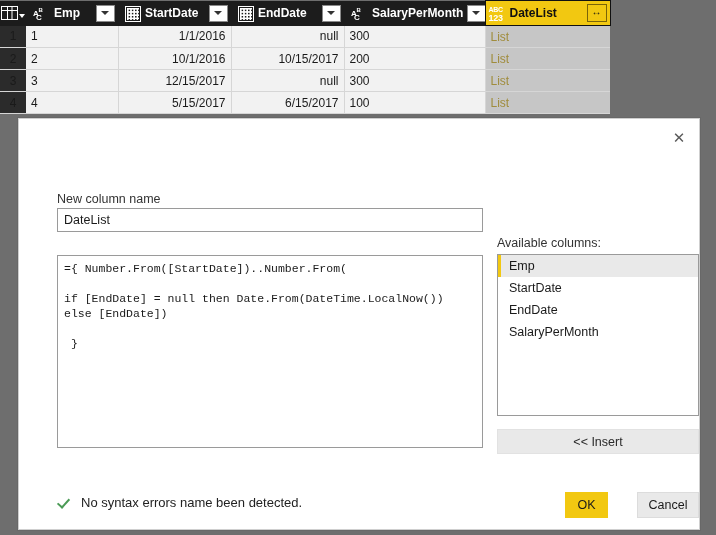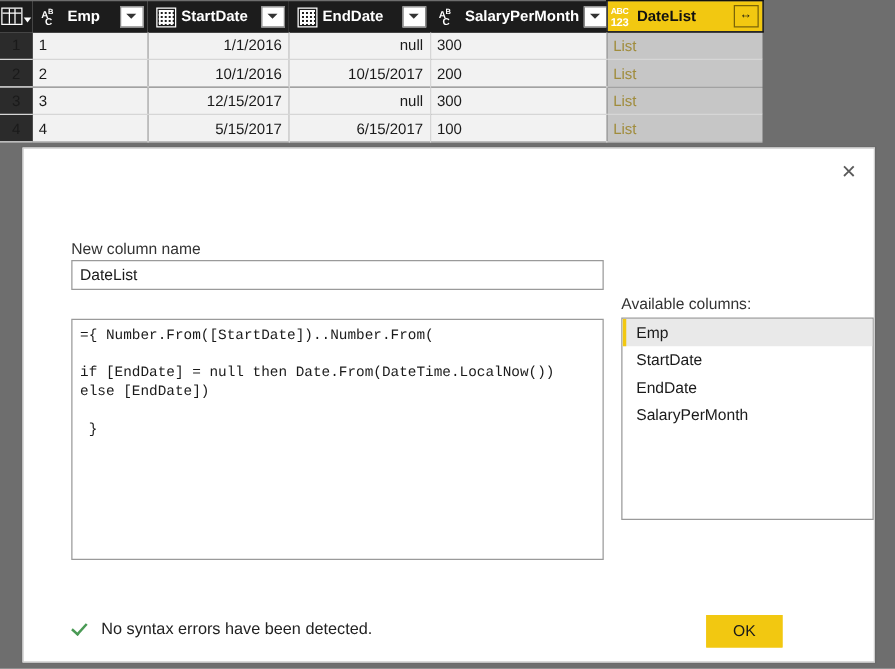--- a/index.html
+++ b/index.html
@@ -327,21 +327,21 @@
     position: absolute;
     top: 373px;
     height: 26px;
     box-sizing: border-box;
     font-family: "Liberation Sans", sans-serif;
     font-size: 12.5px;
     cursor: pointer;
     border: 1px solid transparent;
   }
   #ok-btn {
-    left: 546px; width: 61px;
+    left: 546px; width: 43px;
     background: #f2c811;
     color: #1a1a1a;
     border-color: #f2c811;
   }
   #cancel-btn {
     left: 618px; width: 62px;
     background: #e9e9e9;
     color: #1a1a1a;
     border-color: #dcdcdc;
   }
@@ -466,20 +466,22 @@
 
 
   <div class="field-label" id="lbl-avail">Available columns:</div>
   <div id="columns-list">
       <div class="col-item selected">Emp</div>
       <div class="col-item">StartDate</div>
       <div class="col-item">EndDate</div>
       <div class="col-item">SalaryPerMonth</div>
     </div>
 
+  <button id="insert-btn">&lt;&lt; Insert</button>
 
   <div id="status-row">
     <span id="check-icon"></span>
-    <span id="status-text">No syntax errors have been detected.</span>
+    <span id="status-text">No syntax errors name been detected.</span>
   </div>
 
   <button id="ok-btn">OK</button>
+  <button id="cancel-btn">Cancel</button>
 </div>
 
 </body></html>

